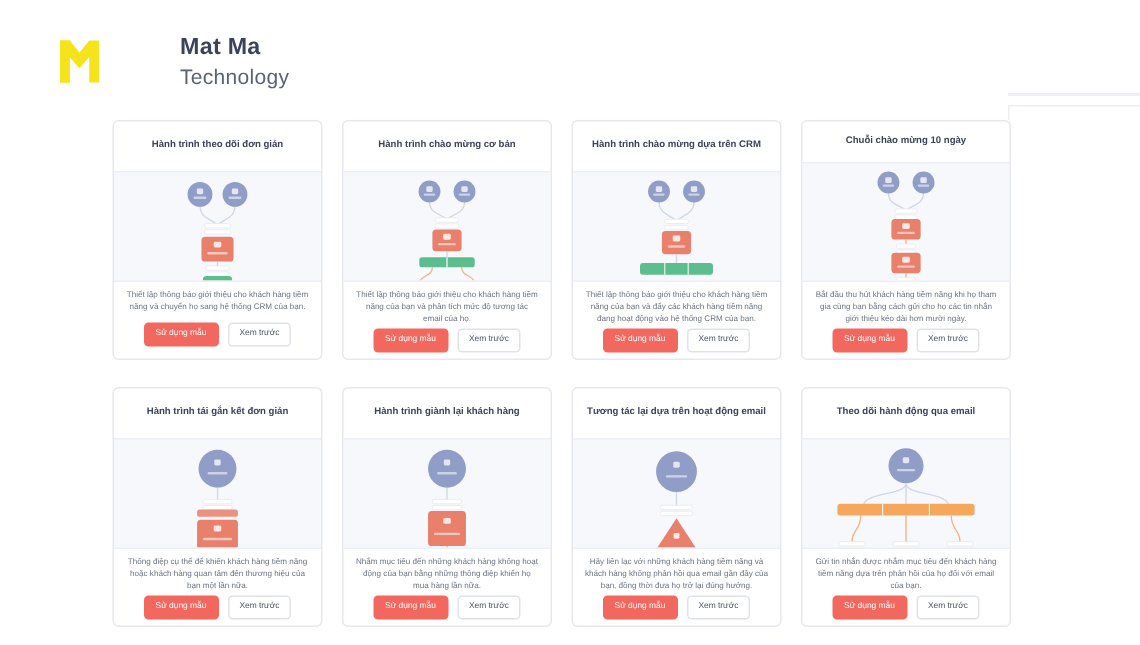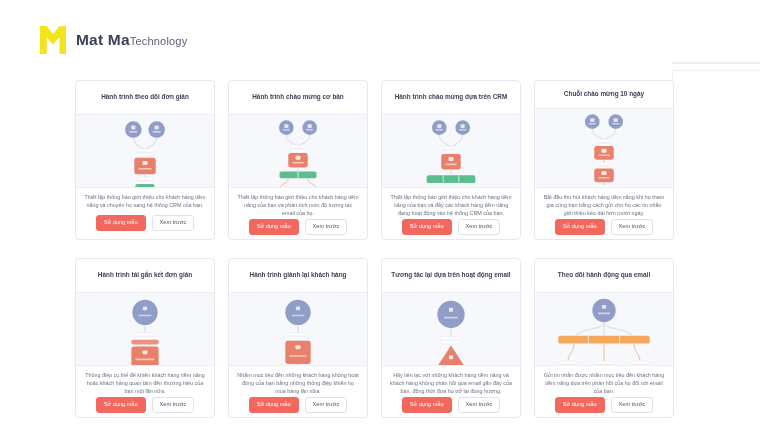--- a/index.html
+++ b/index.html
@@ -7,23 +7,23 @@
     width: 760px; height: 430px;
     background: #ffffff;
     font-family: "Liberation Sans", sans-serif;
     overflow: hidden;
   }
   .page { position: relative; width: 760px; height: 430px; background: #fff; }
 
   
   .brand { position: absolute; left: 38px; top: 24px; display: flex; align-items: center; gap: 8px; }
   .brand-mark { width: 30px; height: 32px; flex: none; }
-  .brand-text { display: flex; flex-direction: row; line-height: 1; }
+  .brand-text { display: flex; flex-direction: column; line-height: 1; margin-left: 44px; }
   .brand-name { font-size: 15.5px; font-weight: 700; color: #3c4257; letter-spacing: .2px; }
-  .brand-sub { font-size: 11px; color: #5a6276; margin-top: 4px; letter-spacing: .2px; }
+  .brand-sub { font-size: 14px; color: #5a6276; margin-top: 4px; letter-spacing: .2px; }
 
   
   .stub { position: absolute; right: 0px; top: 62px; width: 88px; height: 16px; }
   .stub-line { position: absolute; left: 0; top: 0; width: 88px; height: 1.5px; background: #eceef3; }
   .stub-box { position: absolute; left: 0; top: 8px; width: 88px; height: 10px;
               border: 1px solid #eceef3; border-right: none; border-bottom: none; background: #fff; }
 
   
   .grid {
     position: absolute; left: 75px; top: 80px;

